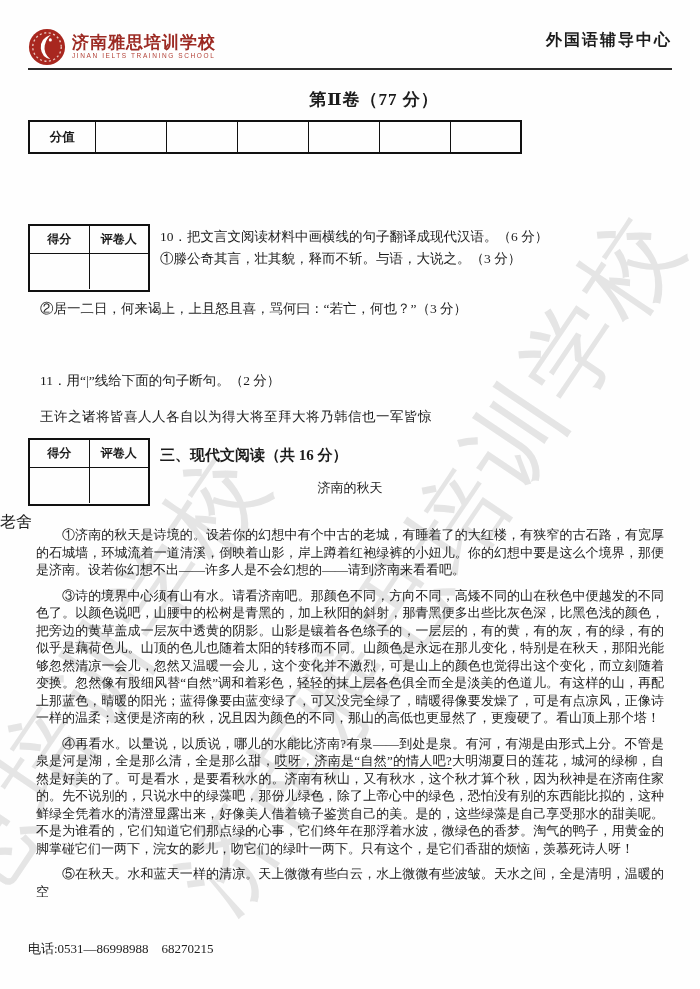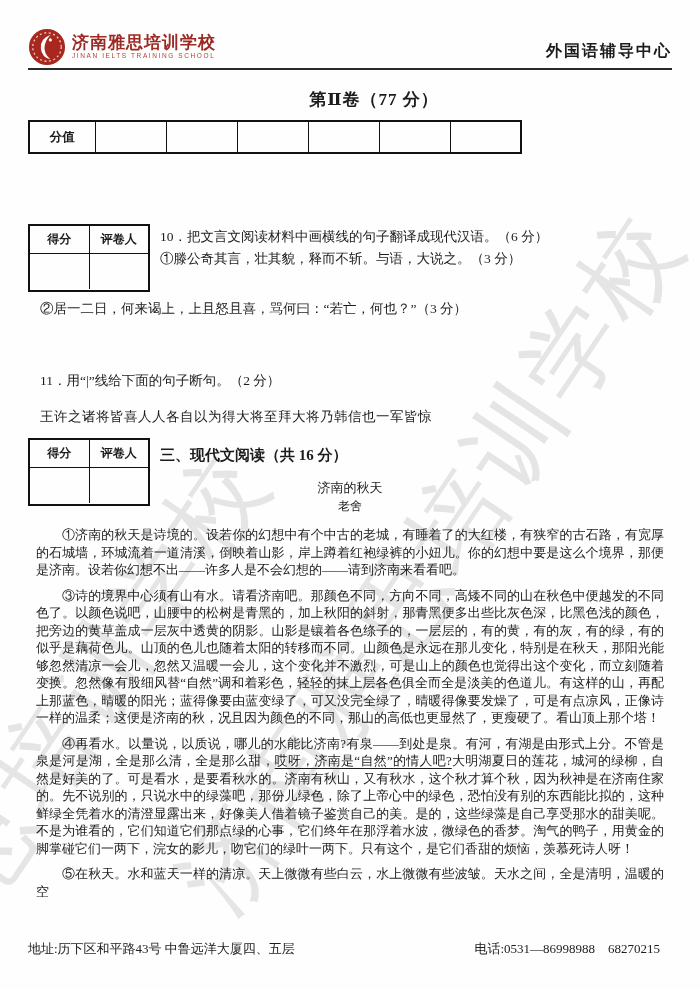--- a/index.html
+++ b/index.html
@@ -8,21 +8,21 @@
   
   .wm{position:absolute;white-space:nowrap;font-size:96px;color:#d6d6d6;opacity:.62;z-index:0;letter-spacing:6px;pointer-events:none;}
   .wm1{left:432px;top:562px;transform:translate(-50%,-50%) rotate(-56deg);}
   .wm2{left:18px;top:800px;transform:translate(-50%,-50%) rotate(-56deg);}
   .content{position:relative;z-index:1;}
   
   .hdr{position:absolute;left:28px;right:28px;top:26px;height:42px;border-bottom:2px solid #2a2a2a;display:flex;justify-content:space-between;align-items:flex-end;}
   .brand{display:flex;align-items:center;gap:6px;padding-bottom:2px;}
   .brand-txt .cn{font-family:"Liberation Sans","DejaVu Sans",sans-serif;font-weight:bold;font-size:17px;color:#9c2a23;line-height:18px;letter-spacing:1px;}
   .brand-txt .en{font-family:"Liberation Sans","DejaVu Sans",sans-serif;font-size:6.5px;color:#b24036;letter-spacing:1.6px;line-height:8px;}
-  .center-name{font-weight:bold;font-size:16px;letter-spacing:2px;padding-bottom:6px;}
+  .center-name{font-weight:bold;font-size:16px;letter-spacing:2px;padding-bottom:17px;}
   
   .paper-title{position:absolute;top:88px;left:0;right:0;text-align:center;font-size:17px;font-weight:bold;letter-spacing:1px;padding-left:48px;}
   
   table.score{position:absolute;top:120px;left:28px;border-collapse:collapse;table-layout:fixed;width:494px;}
   table.score td{border:1.5px solid #111;height:28px;text-align:center;font-weight:bold;font-size:12.5px;}
   table.score{border:2.5px solid #111;}
   table.score col.c0{width:66px;}
   
   .gbox{position:absolute;width:118px;height:64px;border:2px solid #111;}
   .gbox .row1{display:flex;height:27px;border-bottom:1.5px solid #111;}
@@ -33,21 +33,21 @@
   .gbox2{top:438px;left:28px;}
   
   .qline{position:absolute;left:28px;right:28px;font-size:13.5px;line-height:22px;margin-left:12px;}
   .q10{left:148px;top:226px;}
   .q10b{top:298px;}
   .q11{top:370px;}
   .q11s{top:406px;letter-spacing:.5px;}
   .sec3{left:148px;top:444px;font-weight:bold;font-size:15px;}
   
   .essay-title{position:absolute;top:479px;left:0;right:0;text-align:center;font-size:13px;}
-  .essay-author{position:absolute;top:498px;left:0;right:0;text-align:center;font-size:12px;}
+  .essay-author{position:absolute;top:512px;left:0;right:0;font-size:16px;}
   .essay{position:absolute;top:518px;left:28px;width:644px;font-size:13px;line-height:17.5px;text-align:justify;}
   .essay p{margin:8px;text-indent:2em;}
   .essay .ul{text-decoration:underline;text-underline-offset:3px;}
   
   .foot{position:absolute;top:940px;left:28px;right:40px;display:flex;justify-content:space-between;font-size:13px;background:#fefefe;}
 </style>
 </head>
 <body>
 
 <div class="page">
@@ -136,18 +136,17 @@
     <div class="essay-author">老舍</div>
 
     <div class="essay">
         <p><span>①济南的秋天是诗境的。设若你的幻想中有个中古的老城，有睡着了的大红楼，有狭窄的古石路，有宽厚的石城墙，环城流着一道清溪，倒映着山影，岸上蹲着红袍绿裤的小妞儿。你的幻想中要是这么个境界，那便是济南。设若你幻想不出——许多人是不会幻想的——请到济南来看看吧。</span></p>
         <p><span>③诗的境界中心须有山有水。请看济南吧。那颜色不同，方向不同，高矮不同的山在秋色中便越发的不同色了。以颜色说吧，山腰中的松树是青黑的，加上秋阳的斜射，那青黑便多出些比灰色深，比黑色浅的颜色，把旁边的黄草盖成一层灰中透黄的阴影。山影是镶着各色绦子的，一层层的，有的黄，有的灰，有的绿，有的似乎是藕荷色儿。山顶的色儿也随着太阳的转移而不同。山颜色是永远在那儿变化，特别是在秋天，那阳光能够忽然清凉一会儿，忽然又温暖一会儿，这个变化并不激烈，可是山上的颜色也觉得出这个变化，而立刻随着变换。忽然像有股细风替“自然”调和着彩色，轻轻的抹上层各色俱全而全是淡美的色道儿。有这样的山，再配上那蓝色，晴暖的阳光；蓝得像要由蓝变绿了，可又没完全绿了，晴暖得像要发燥了，可是有点凉风，正像诗一样的温柔；这便是济南的秋，况且因为颜色的不同，那山的高低也更显然了，更瘦硬了。看山顶上那个塔！</span></p>
         <p><span>④再看水。以量说，以质说，哪儿的水能比济南?有泉——到处是泉。有河，有湖是由形式上分。不管是泉是河是湖，全是那么清，全是那么甜，</span><span class="ul">哎呀，济南是“自然”的情人吧?</span><span>大明湖夏日的莲花，城河的绿柳，自然是好美的了。可是看水，是要看秋水的。济南有秋山，又有秋水，这个秋才算个秋，因为秋神是在济南住家的。先不说别的，只说水中的绿藻吧，那份儿绿色，除了上帝心中的绿色，恐怕没有别的东西能比拟的，这种鲜绿全凭着水的清澄显露出来，好像美人借着镜子鉴赏自己的美。是的，这些绿藻是自己享受那水的甜美呢。不是为谁看的，它们知道它们那点绿的心事，它们终年在那浮着水波，微绿色的香梦。淘气的鸭子，用黄金的脚掌碰它们一两下，浣女的影儿，吻它们的绿叶一两下。只有这个，是它们香甜的烦恼，羡慕死诗人呀！</span></p>
         <p><span>⑤在秋天。水和蓝天一样的清凉。天上微微有些白云，水上微微有些波皱。天水之间，全是清明，温暖的空</span></p>
       </div>
 
     <div class="foot">
-      <span>地址:历下区和平路43号  中鲁远洋大厦四、五层</span>
       <span>电话:0531—86998988　68270215</span>
     </div>
 
   </div>
 </div>
 
 </body></html>

